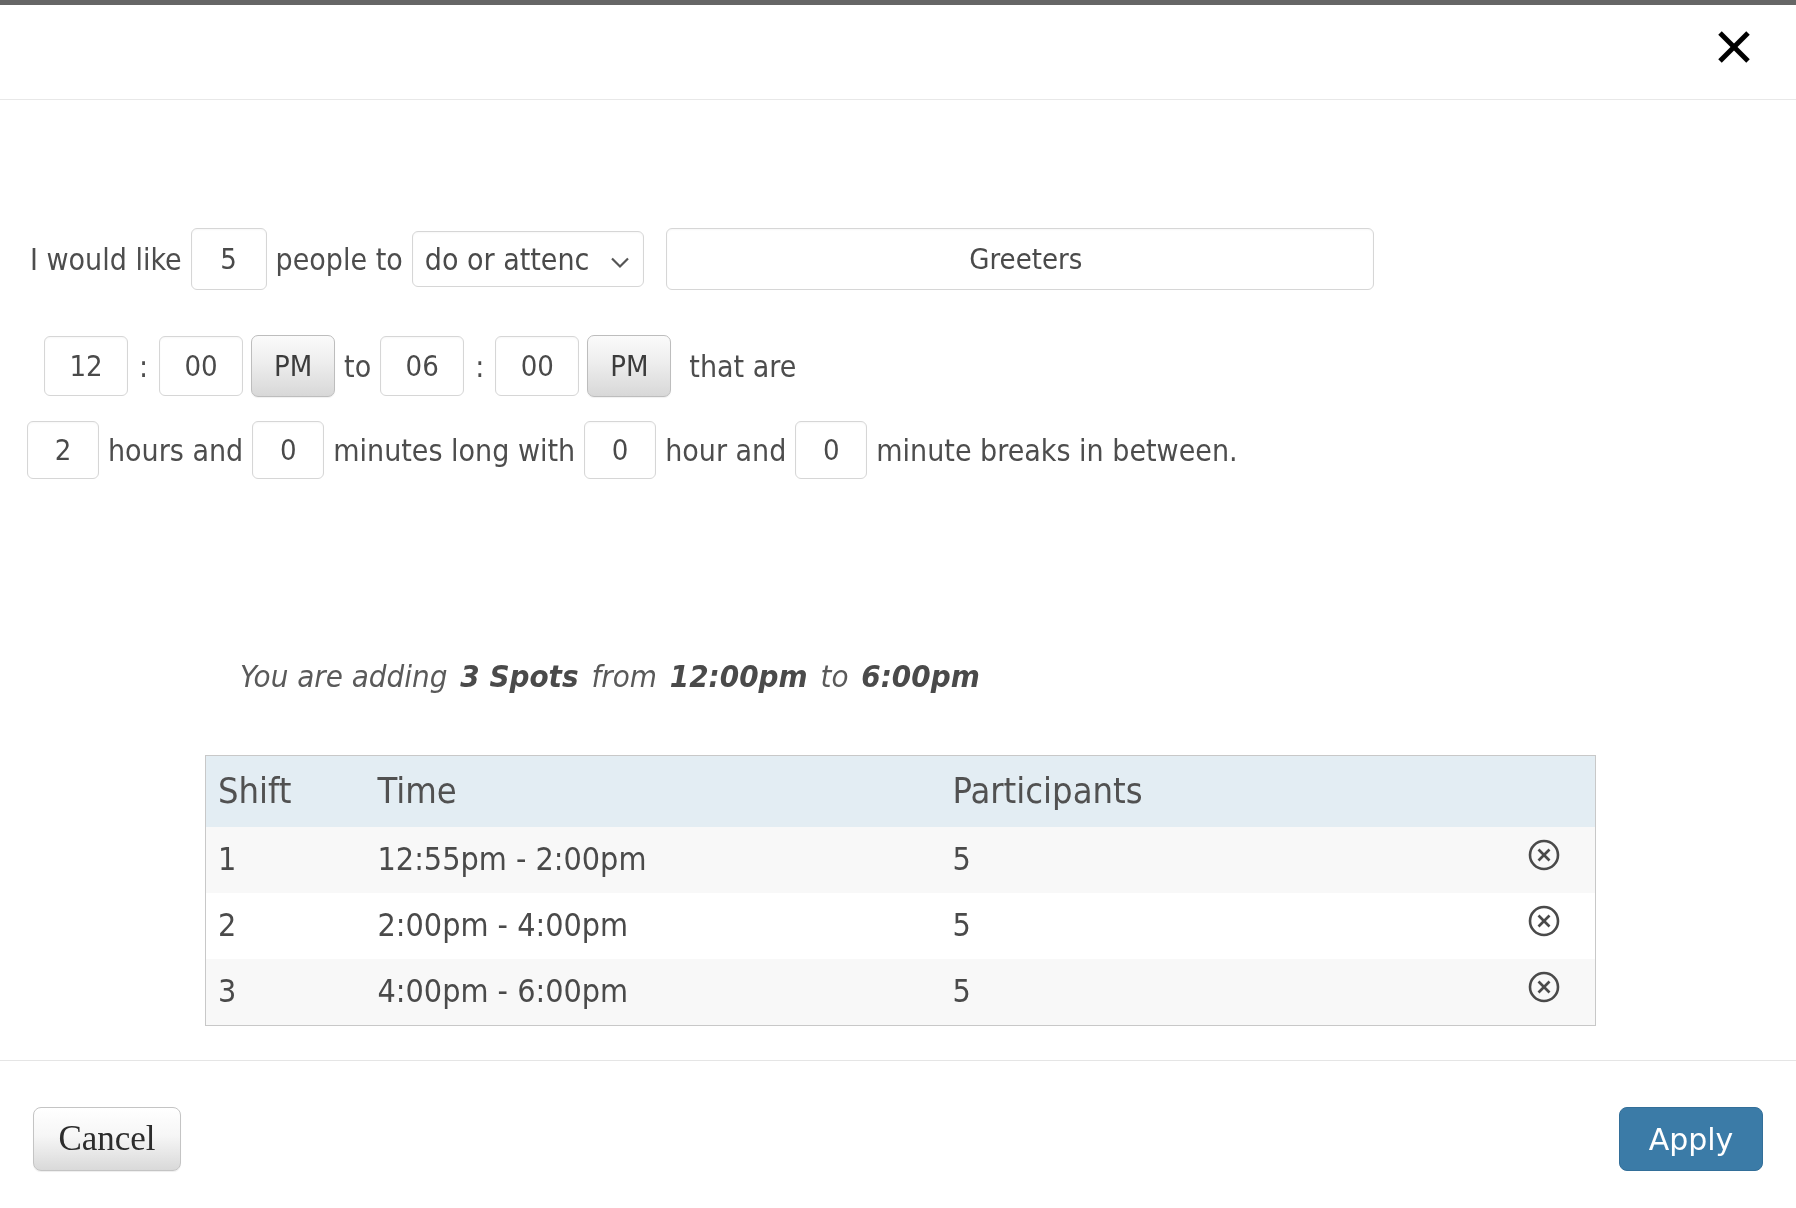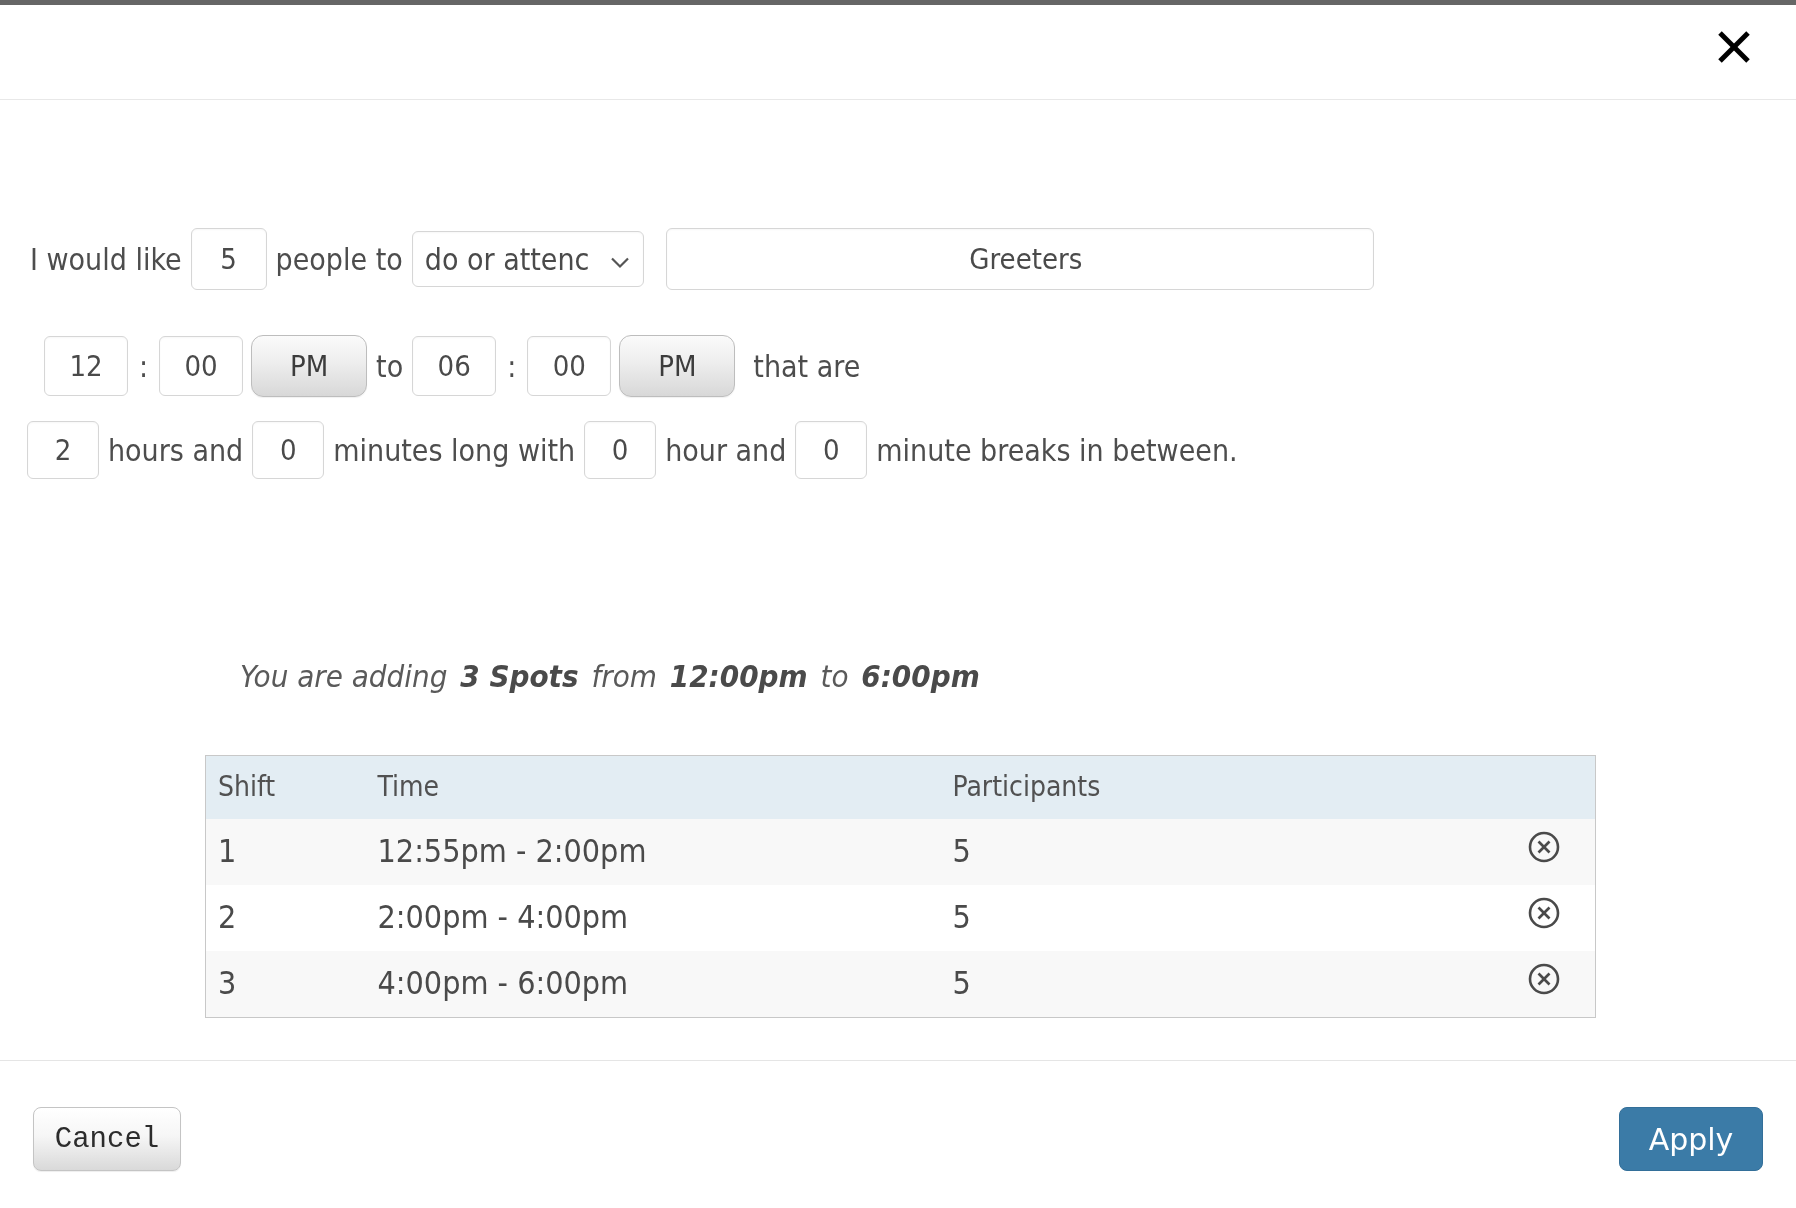--- a/index.html
+++ b/index.html
@@ -133,24 +133,24 @@
     transform: translateY(-50%);
     pointer-events: none;
     color: #555;
   }
 
   
   .ampm {
     font-family: "DejaVu Sans Condensed", "Liberation Sans Narrow", "Liberation Sans", sans-serif;
     font-size: 29px;
     color: #3c3c3c;
-    width: 116px;
+    width: 84px;
     height: 62px;
     border: 1px solid #bdbdbd;
-    border-radius: 12px;
+    border-radius: 7px;
     background: linear-gradient(to bottom, #fbfbfb 0%, #efefef 40%, #d8d8d8 100%);
     box-shadow: 0 1px 1px rgba(0,0,0,0.06);
     cursor: pointer;
     box-sizing: border-box;
   }
 
   .colon {
     padding: 0 11px;
     font-size: 30px;
     color: #4d4d4d;
@@ -178,21 +178,21 @@
     width: 1390px;
     border: 1px solid #c8c8c8;
     border-collapse: collapse;
     box-sizing: border-box;
     table-layout: fixed;
   }
   .shift-table th {
     background: #e3edf3;
     font-weight: normal;
     text-align: left;
-    font-size: 28px;
+    font-size: 36px;
     color: #515151;
     font-family: "DejaVu Sans Condensed", "Liberation Sans Narrow", "Liberation Sans", sans-serif;
     padding: 14px 0 16px 12px;
     border: none;
   }
   .shift-table td {
     font-size: 32px;
     color: #4a4a4a;
     font-family: "DejaVu Sans Condensed", "Liberation Sans Narrow", "Liberation Sans", sans-serif;
     padding: 11px 0 13px 12px;
@@ -225,22 +225,22 @@
     flex: none;
     border-top: 1px solid #e5e5e5;
     box-sizing: border-box;
   }
   .btn-cancel {
     position: absolute;
     left: 33px;
     top: 46px;
     width: 148px;
     height: 64px;
-    font-family: Liberation Mono, monospace;
-    font-size: 29px;
+    font-family: Liberation Serif, serif;
+    font-size: 35px;
     color: #2c2c2c;
     border: 1px solid #c4c4c4;
     border-radius: 8px;
     background: linear-gradient(to bottom, #ffffff 0%, #f6f6f6 45%, #d9d9d9 100%);
     box-shadow: 0 1px 1px rgba(0,0,0,0.07);
     cursor: pointer;
     box-sizing: border-box;
   }
   .btn-apply {
     position: absolute;

